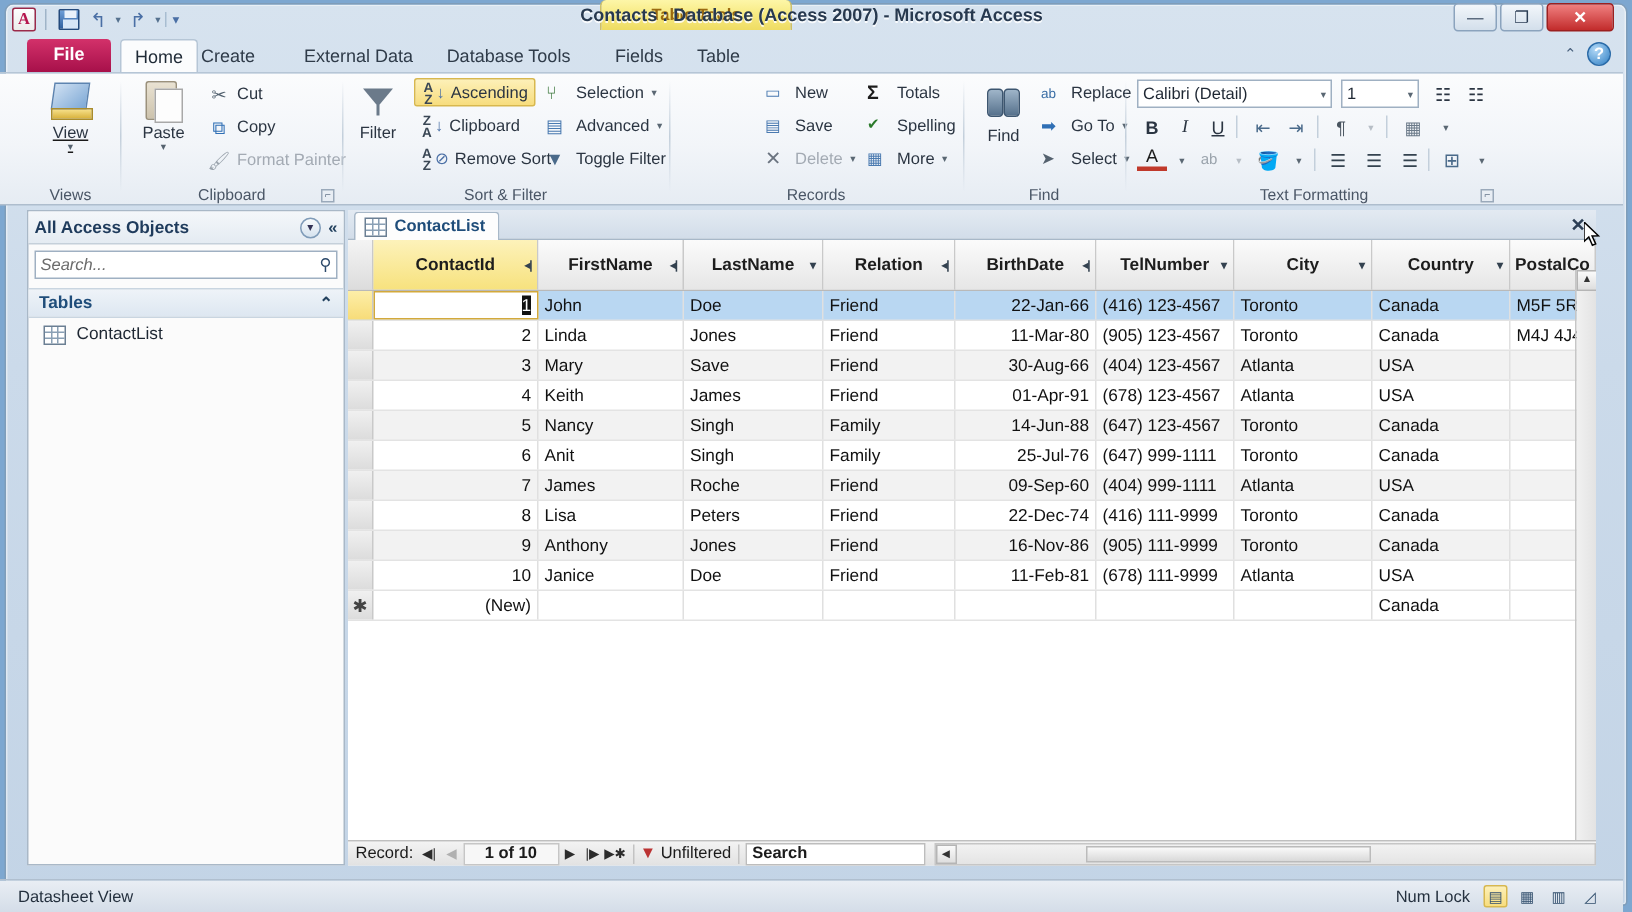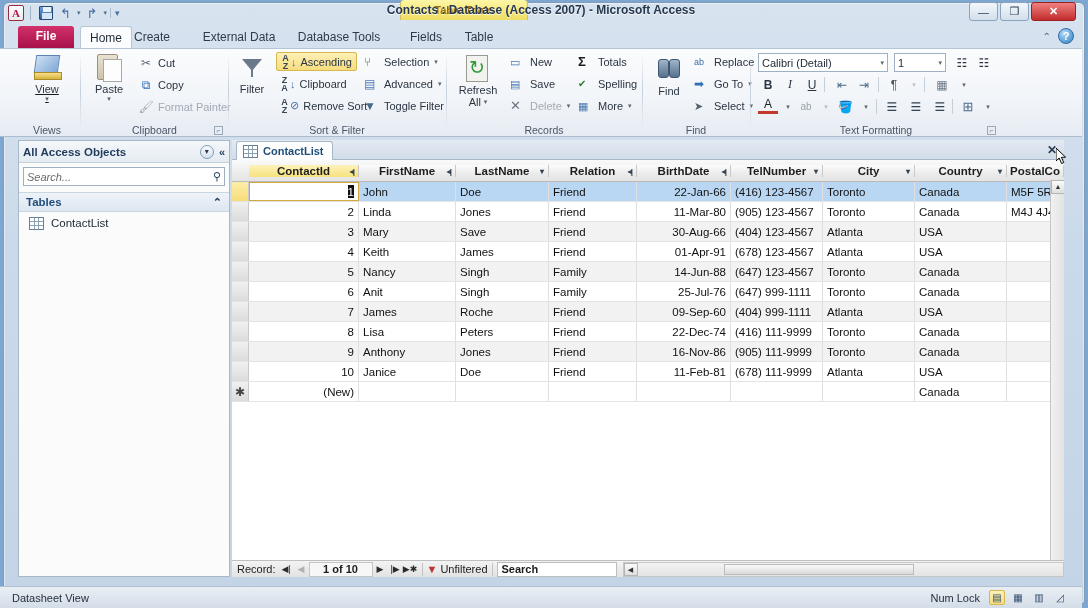--- a/index.html
+++ b/index.html
@@ -178,22 +178,22 @@
     background:linear-gradient(to bottom,#e3eaf2,#d2dde9);border-bottom:1px solid #a8b8c8;}
   .doctab{position:absolute;left:4px;top:1px;height:19px;background:#fdfdfd;
     border:1px solid #a8b8c8;border-bottom:none;border-radius:3px 3px 0 0;
     display:flex;align-items:center;gap:5px;padding:0 8px 0 6px;}
   .doctab .nm{font-size:11px;font-weight:bold;color:#1f4d7a;}
   .doc-close{position:absolute;right:4px;top:2px;width:16px;height:15px;
     display:flex;align-items:center;justify-content:center;font-size:12px;color:#2c3e55;font-weight:bold;}
 
   
   .grid{position:absolute;left:0;top:20px;width:832px;height:400px;overflow:hidden;background:#fff;}
-  .hdrrow{display:flex;height:22px;
-    background:linear-gradient(to bottom,#fafafa,#e4e4e4);border-bottom:1px solid #b9b9b9;align-items:center;}
+  .hdrrow{display:flex;height:34px;
+    background:linear-gradient(to bottom,#fafafa,#e4e4e4);border-bottom:1px solid #b9b9b9;}
   .selcol{width:17px;flex:0 0 17px;border-right:1px solid #c9c9c9;
     background:linear-gradient(to bottom,#f4f4f4,#dcdcdc);}
   .hcell{position:relative;border-right:1px solid #c9c9c9;display:flex;align-items:center;
     justify-content:center;font-size:11.5px;font-weight:bold;color:#1d1d1d;
     background:linear-gradient(to bottom,#fbfbfb,#e6e6e6);}
   .hcell.sel{background:linear-gradient(to bottom,#fdf2ba,#f7e27e);}
   .hcell .lab{ }
   .hdr-arrow{position:absolute;right:4px;top:50%;transform:translateY(-50%);
     font-size:8px;color:#33414f;}
   .hdr-filt{position:absolute;right:4px;top:50%;transform:translateY(-50%);
@@ -373,28 +373,20 @@
       </div>
       <div class="smbtn" style="left:134px;top:47px;">
         <div class="ic" style="font-size:12px;color:#4a6a8a;line-height:16px;">▼</div>
         <span class="cap">Toggle Filter</span>
       </div>
       <div class="grp-title">Sort &amp; Filter</div>
     </div>
     <div class="grp-sep" style="left:446px;"></div>
 
     <div class="grp" style="left:448px;width:192px;">
-      <div class="bigbtn" style="left:4px;top:4px;width:52px;">
-        <div class="ic-refresh"></div>
-        <div class="lbl">Refresh</div>
-        <div class="lbl" style="display:flex;justify-content:center;gap:2px;">
-          <span>All</span>
-          <span class="caret-sm">▾</span>
-        </div>
-      </div>
       <div class="smbtn" style="left:62px;top:3px;">
         <div class="ic" style="font-size:11px;color:#4a7ab0;line-height:16px;">▭</div>
         <span class="cap">New</span>
       </div>
       <div class="smbtn" style="left:62px;top:25px;">
         <div class="ic" style="font-size:11px;color:#4a7ab0;line-height:16px;">▤</div>
         <span class="cap">Save</span>
       </div>
       <div class="smbtn dim" style="left:62px;top:47px;">
         <div class="ic" style="font-size:13px;color:#6b7480;line-height:16px;">✕</div>

